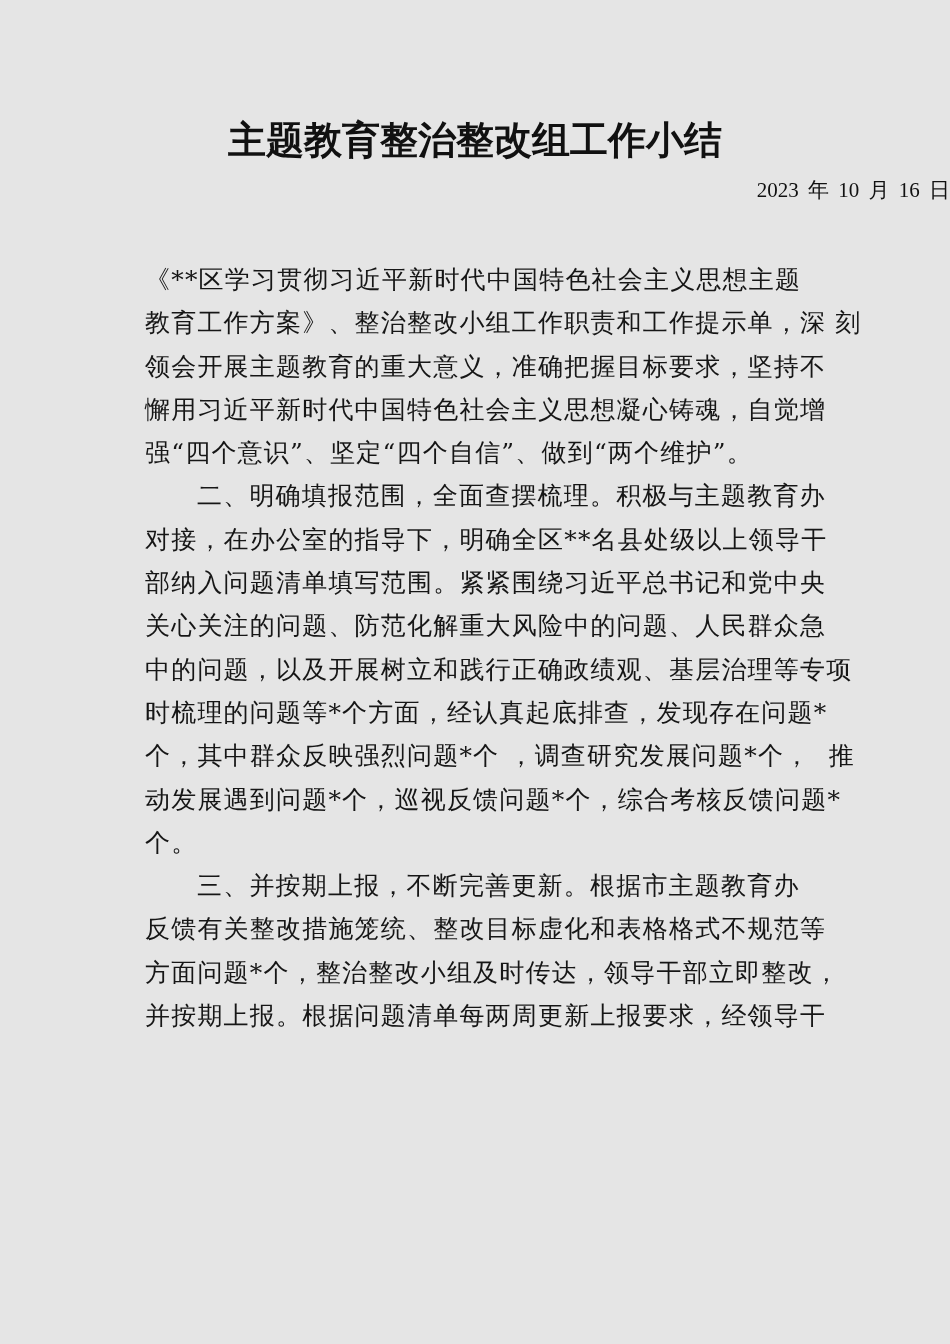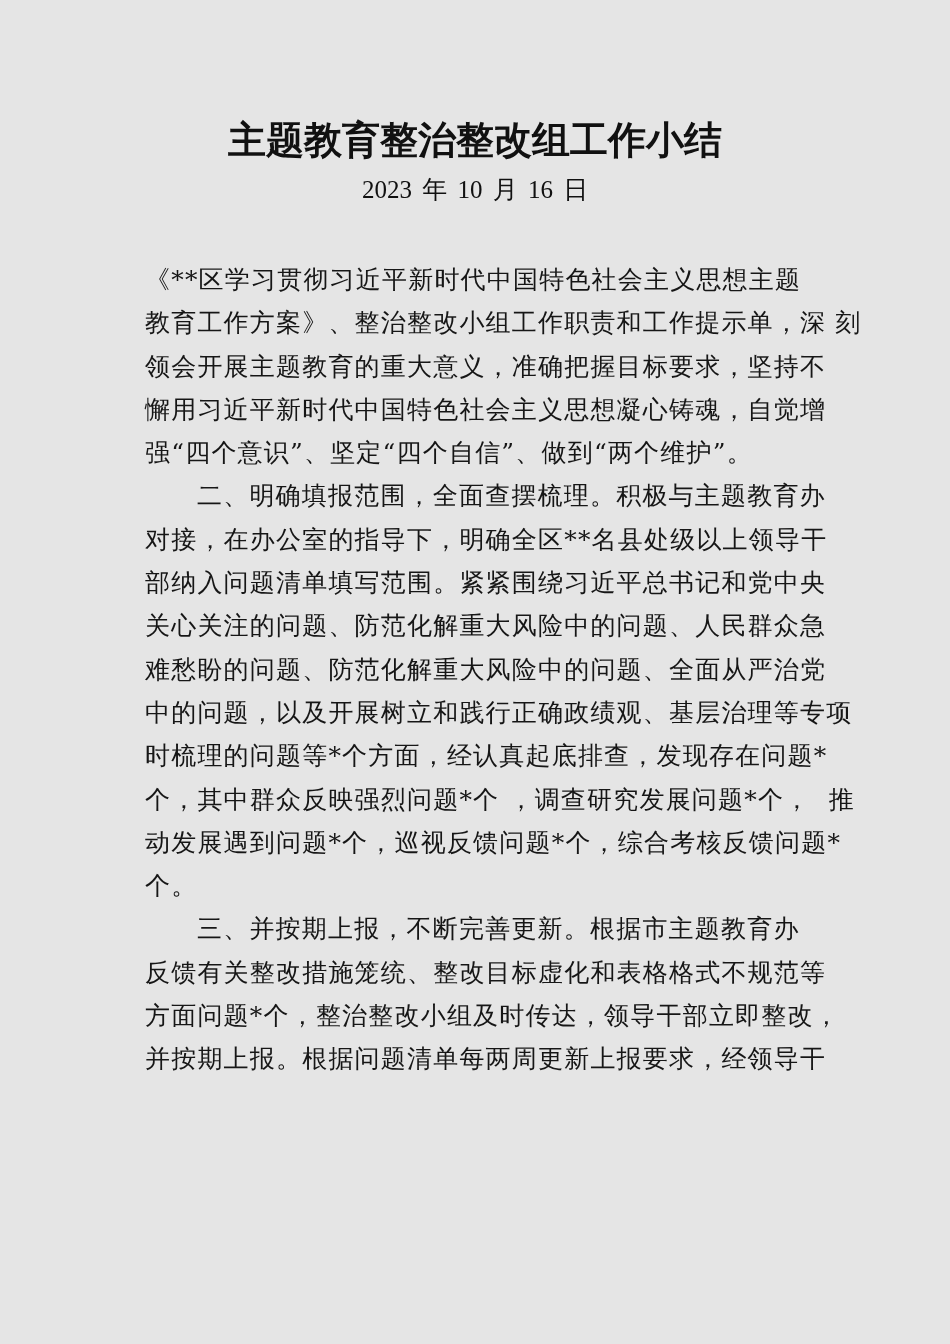--- a/index.html
+++ b/index.html
@@ -32,23 +32,23 @@
     font-weight: bold;
     letter-spacing: 0px;
     color: #111;
     line-height: 48px;
   }
   .date {
     position: absolute;
     top: 172px;
     left: 0;
     width: 950px;
-    text-align: center;
+    text-align: right;
     font-family: "Liberation Serif", "DejaVu Serif", serif;
-    font-size: 25px;
+    font-size: 21px;
     color: #111;
     line-height: 36px;
     word-spacing: 4px;
   }
   .body {
     position: absolute;
     top: 258px;
     left: 145px;
     width: 672px;
   }
@@ -79,21 +79,20 @@
       <span class="line">教育工作方案》、整治整改小组工作职责和工作提示单，深 刻</span>
       <span class="line">领会开展主题教育的重大意义，准确把握目标要求，坚持不</span>
       <span class="line">懈用习近平新时代中国特色社会主义思想凝心铸魂，自觉增</span>
       <span class="line">强“四个意识”、坚定“四个自信”、做到“两个维护”。</span>
     </div>
     <div>
       <span class="line indent">二、明确填报范围，全面查摆梳理。积极与主题教育办</span>
       <span class="line">对接，在办公室的指导下，明确全区**名县处级以上领导干</span>
       <span class="line">部纳入问题清单填写范围。紧紧围绕习近平总书记和党中央</span>
       <span class="line">关心关注的问题、防范化解重大风险中的问题、人民群众急</span>
-      <span class="line">难愁盼的问题、防范化解重大风险中的问题、全面从严治党</span>
       <span class="line">中的问题，以及开展树立和践行正确政绩观、基层治理等专项</span>
       <span class="line">时梳理的问题等*个方面，经认真起底排查，发现存在问题*</span>
       <span class="line">个，其中群众反映强烈问题*个 ，调查研究发展问题*个，  推</span>
       <span class="line">动发展遇到问题*个，巡视反馈问题*个，综合考核反馈问题*</span>
       <span class="line">个。</span>
     </div>
     <div>
       <span class="line indent">三、并按期上报，不断完善更新。根据市主题教育办</span>
       <span class="line">反馈有关整改措施笼统、整改目标虚化和表格格式不规范等</span>
       <span class="line">方面问题*个，整治整改小组及时传达，领导干部立即整改，</span>

